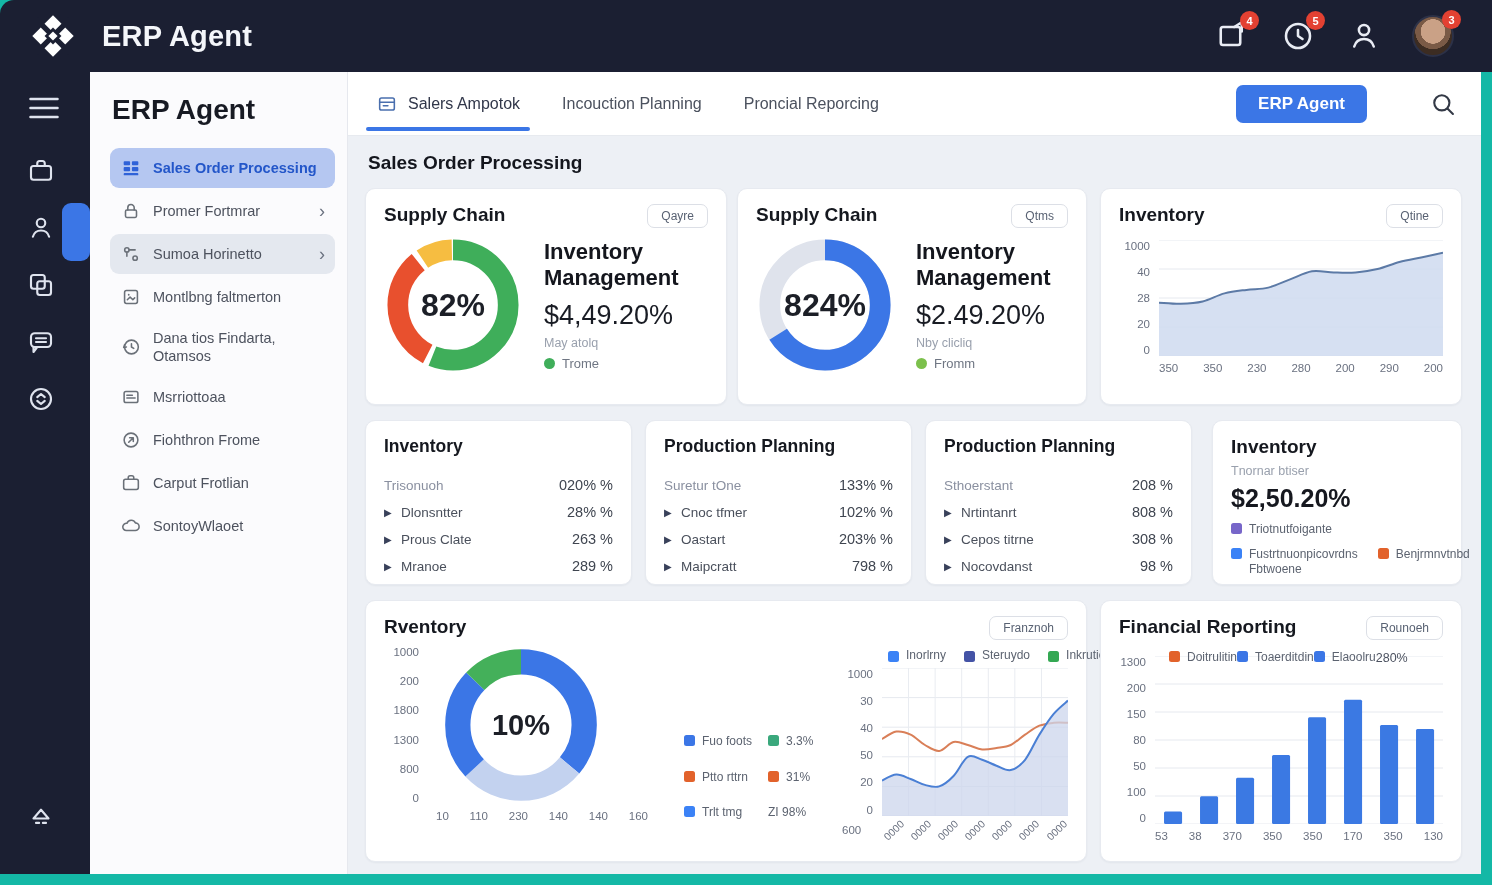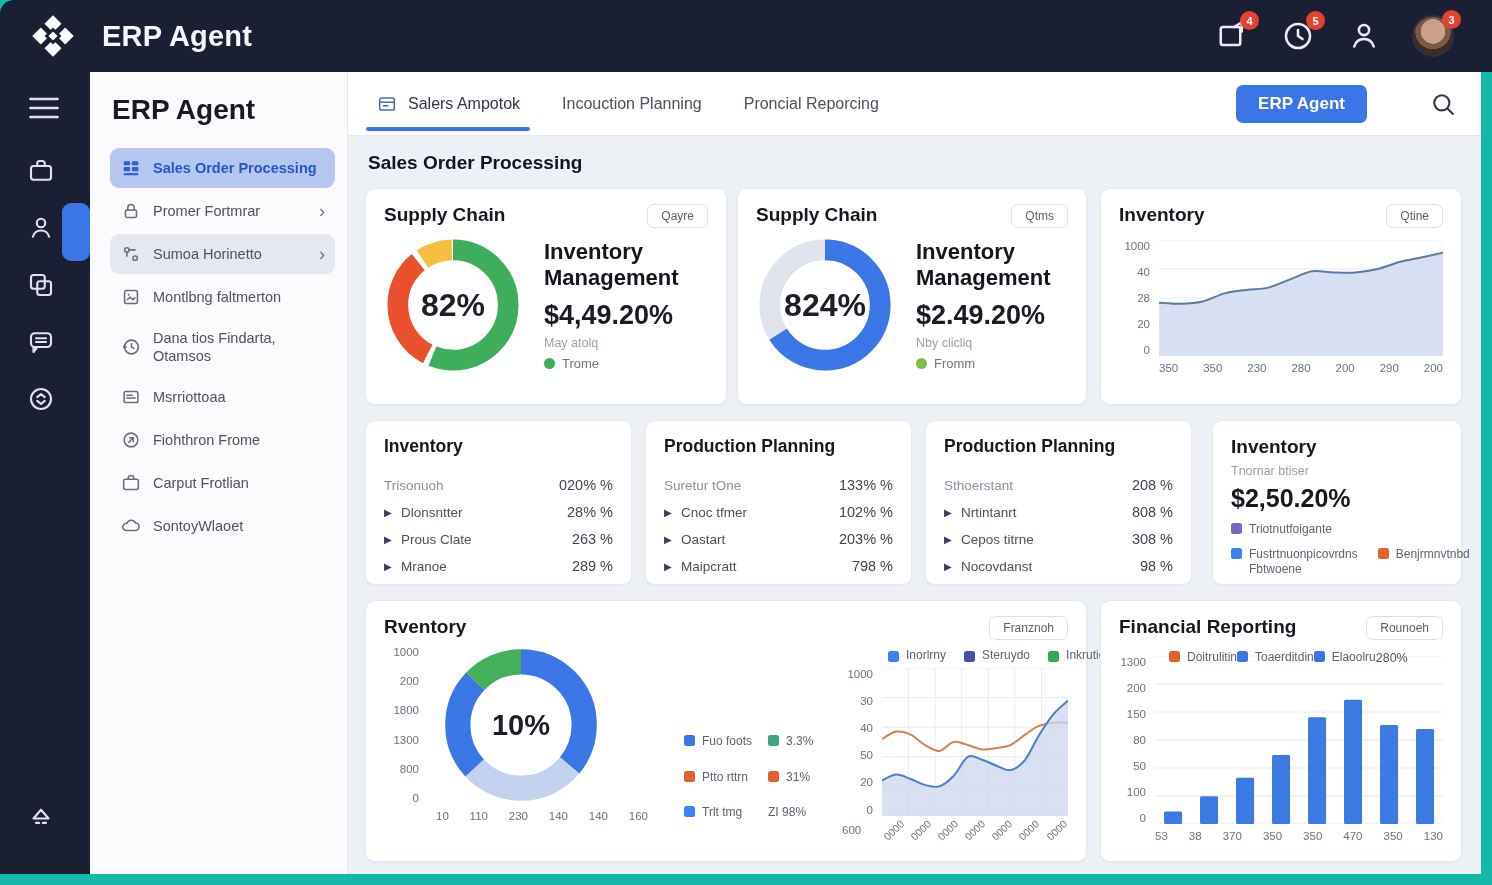--- a/index.html
+++ b/index.html
@@ -55,21 +55,21 @@
   .card-head{display:flex;align-items:flex-start;justify-content:space-between;}
   .card-title{font-size:19px;font-weight:700;color:#15181f;}
   .chip{border:1px solid #dcdfe6;background:#fff;border-radius:7px;padding:4px 13px;font-size:12px;color:#596273;cursor:pointer;white-space:nowrap;}
 
   
   .supply-body{display:flex;align-items:center;margin-top:8px;}
   .donut{position:relative;flex:0 0 auto;}
   .donut-center{position:absolute;inset:0;display:flex;align-items:center;justify-content:center;font-size:32px;font-weight:700;color:#1c1f27;}
   .supply-right{padding-left:22px;min-width:0;}
   .supply-heading{font-size:22px;font-weight:600;color:#14161d;line-height:1.18;}
-  .supply-value{font-size:27px;font-weight:700;color:#191c24;margin-top:10px;}
+  .supply-value{font-size:27px;font-weight:400;color:#191c24;margin-top:10px;}
   .supply-sub{font-size:12.5px;color:#99a0ad;margin-top:5px;}
   .legend-dot-row{display:flex;align-items:center;gap:7px;margin-top:6px;font-size:13px;color:#6f7683;}
   .dot{width:11px;height:11px;border-radius:50%;}
 
   
   .chart{display:flex;margin-top:12px;}
   .yaxis{display:flex;flex-direction:column;justify-content:space-between;align-items:flex-end;font-size:11.5px;color:#6a7180;padding-right:9px;flex:0 0 auto;}
   .plot{position:relative;flex:1;min-width:0;}
   .xaxis{display:flex;justify-content:space-between;font-size:11.5px;color:#6a7180;margin-top:6px;}
 
@@ -631,21 +631,21 @@
                 <rect x="271.9" y="73.1" width="18.8" height="94.9" rx="1.5" fill="#3b79e3"></rect>
               </svg>
             </div>
         </div>
         <div class="xaxis" id="fin-x" style="margin-left:36px;">
             <span>53</span>
             <span>38</span>
             <span>370</span>
             <span>350</span>
             <span>350</span>
-            <span>470</span>
+            <span>170</span>
             <span>350</span>
             <span>130</span>
           </div>
       </div>
 
     </div>
   </div>
 </div>
 
 </body></html>

